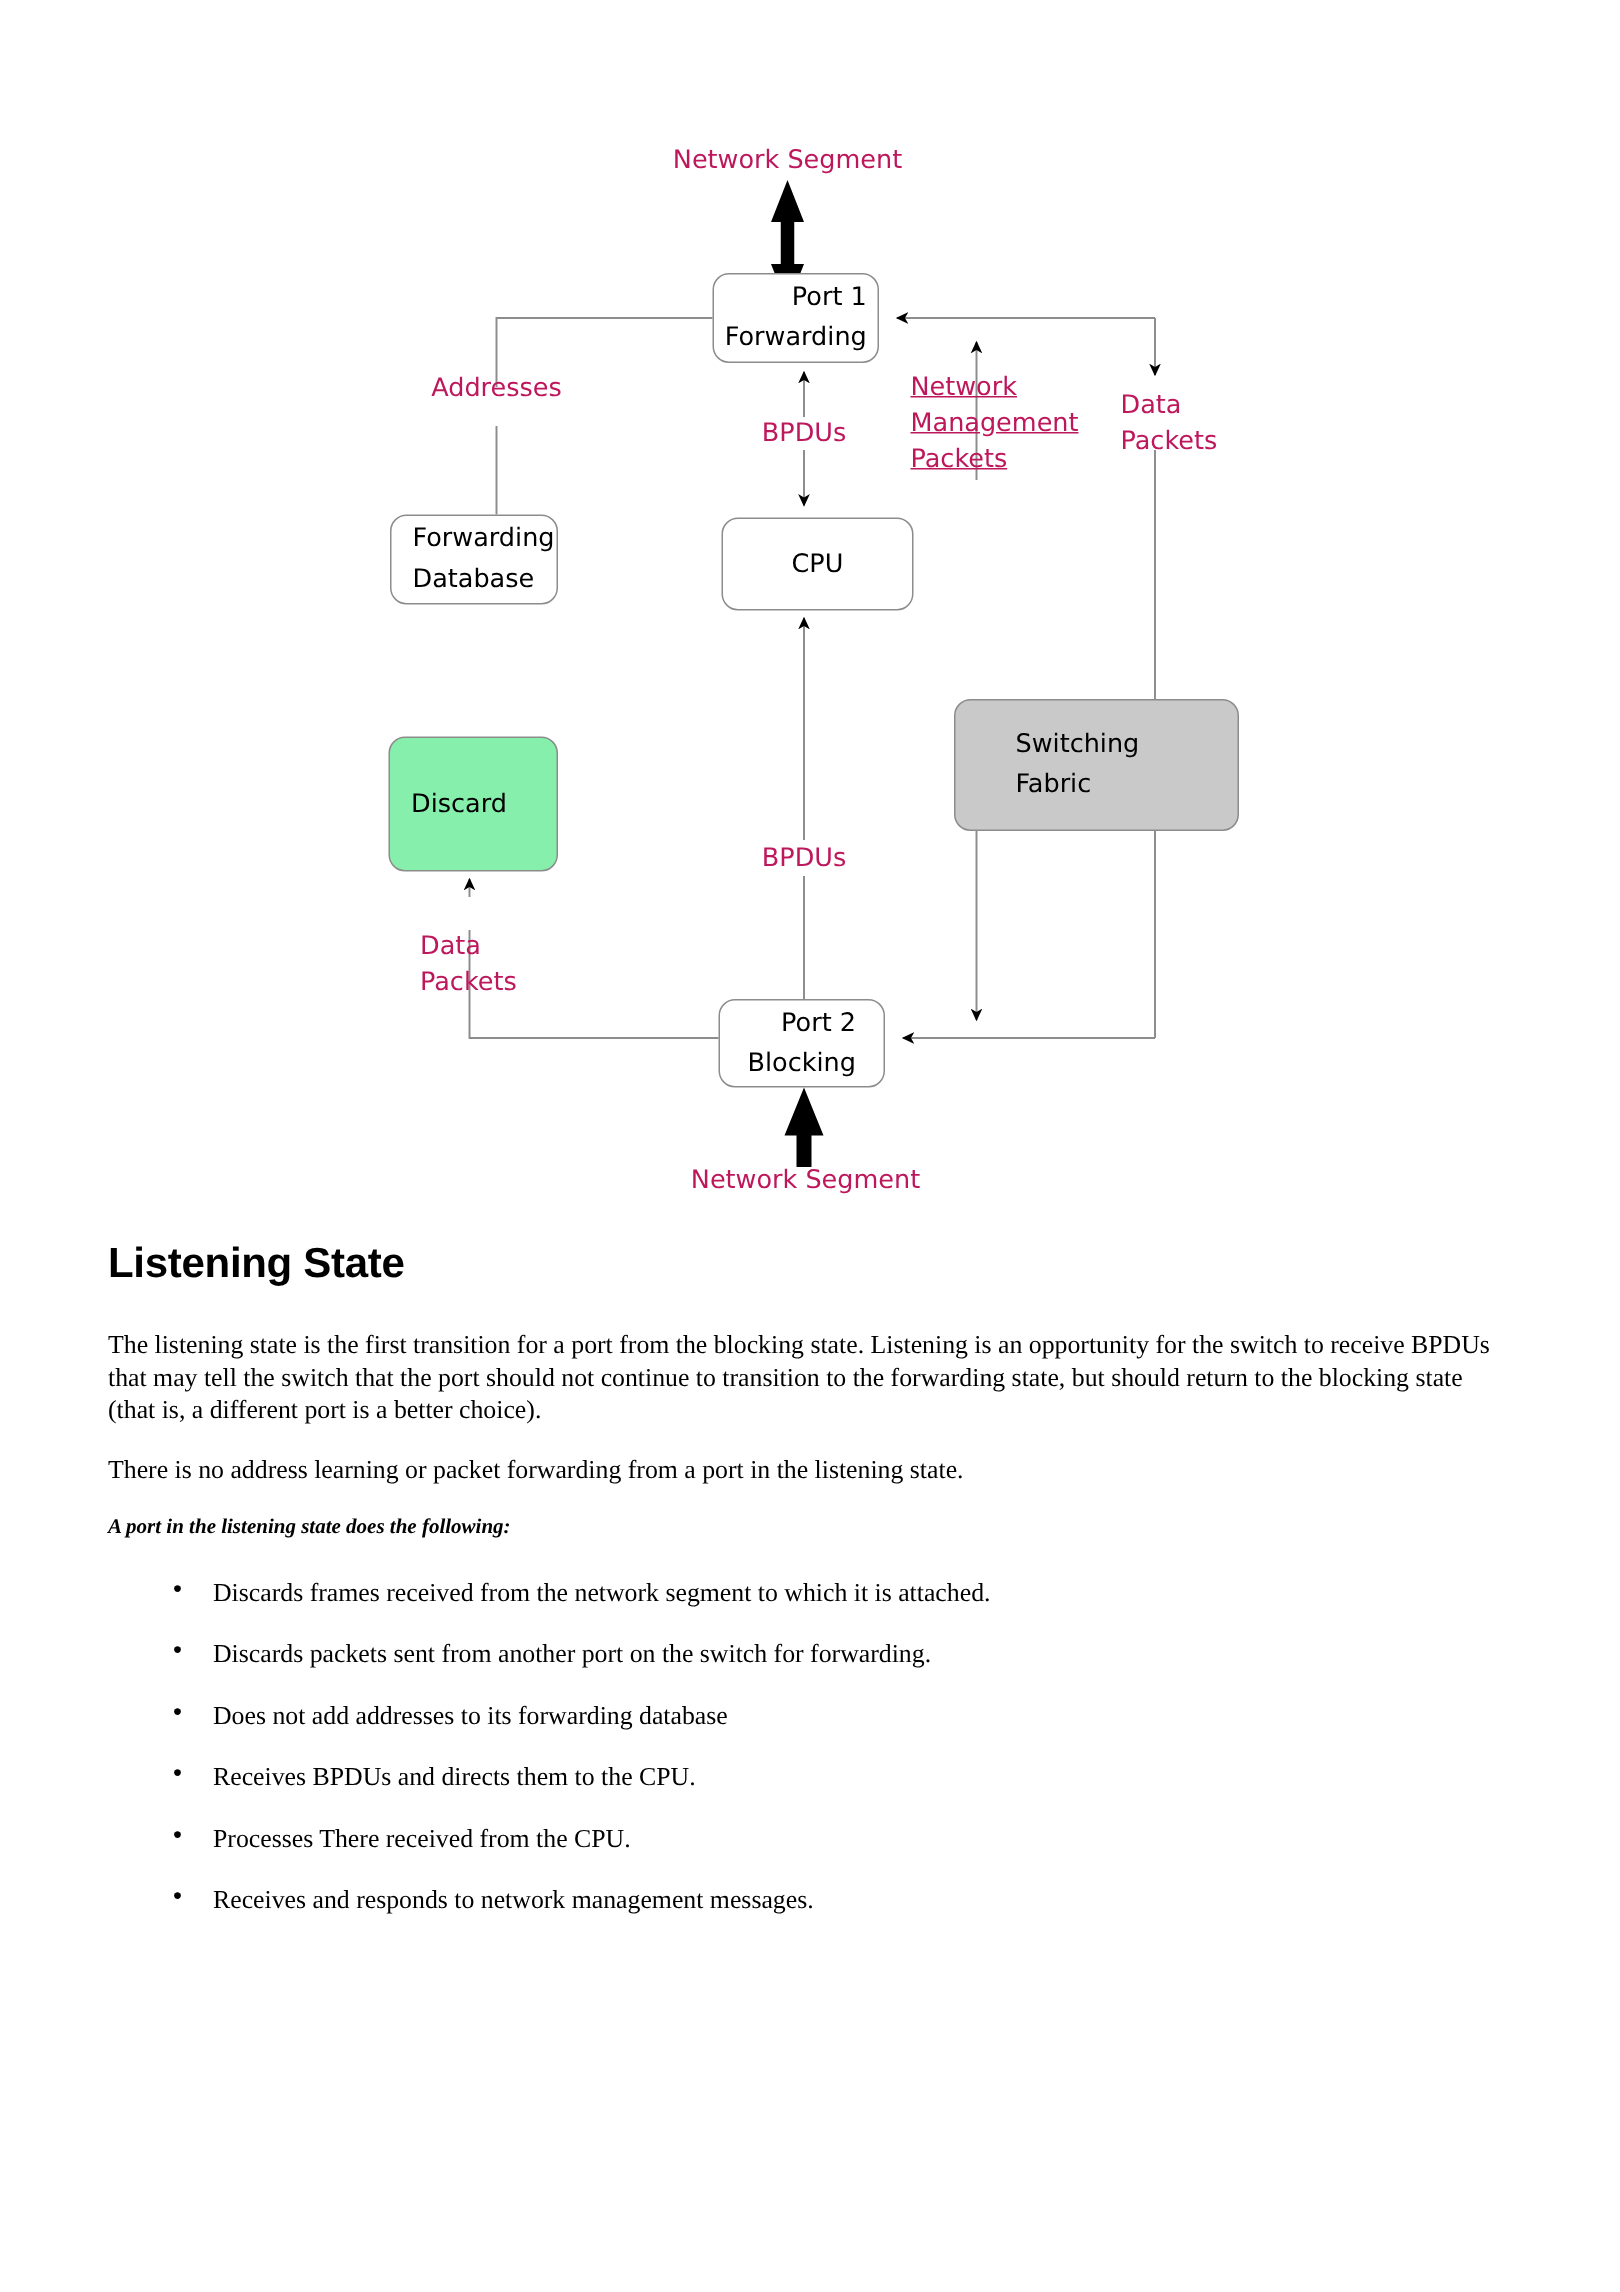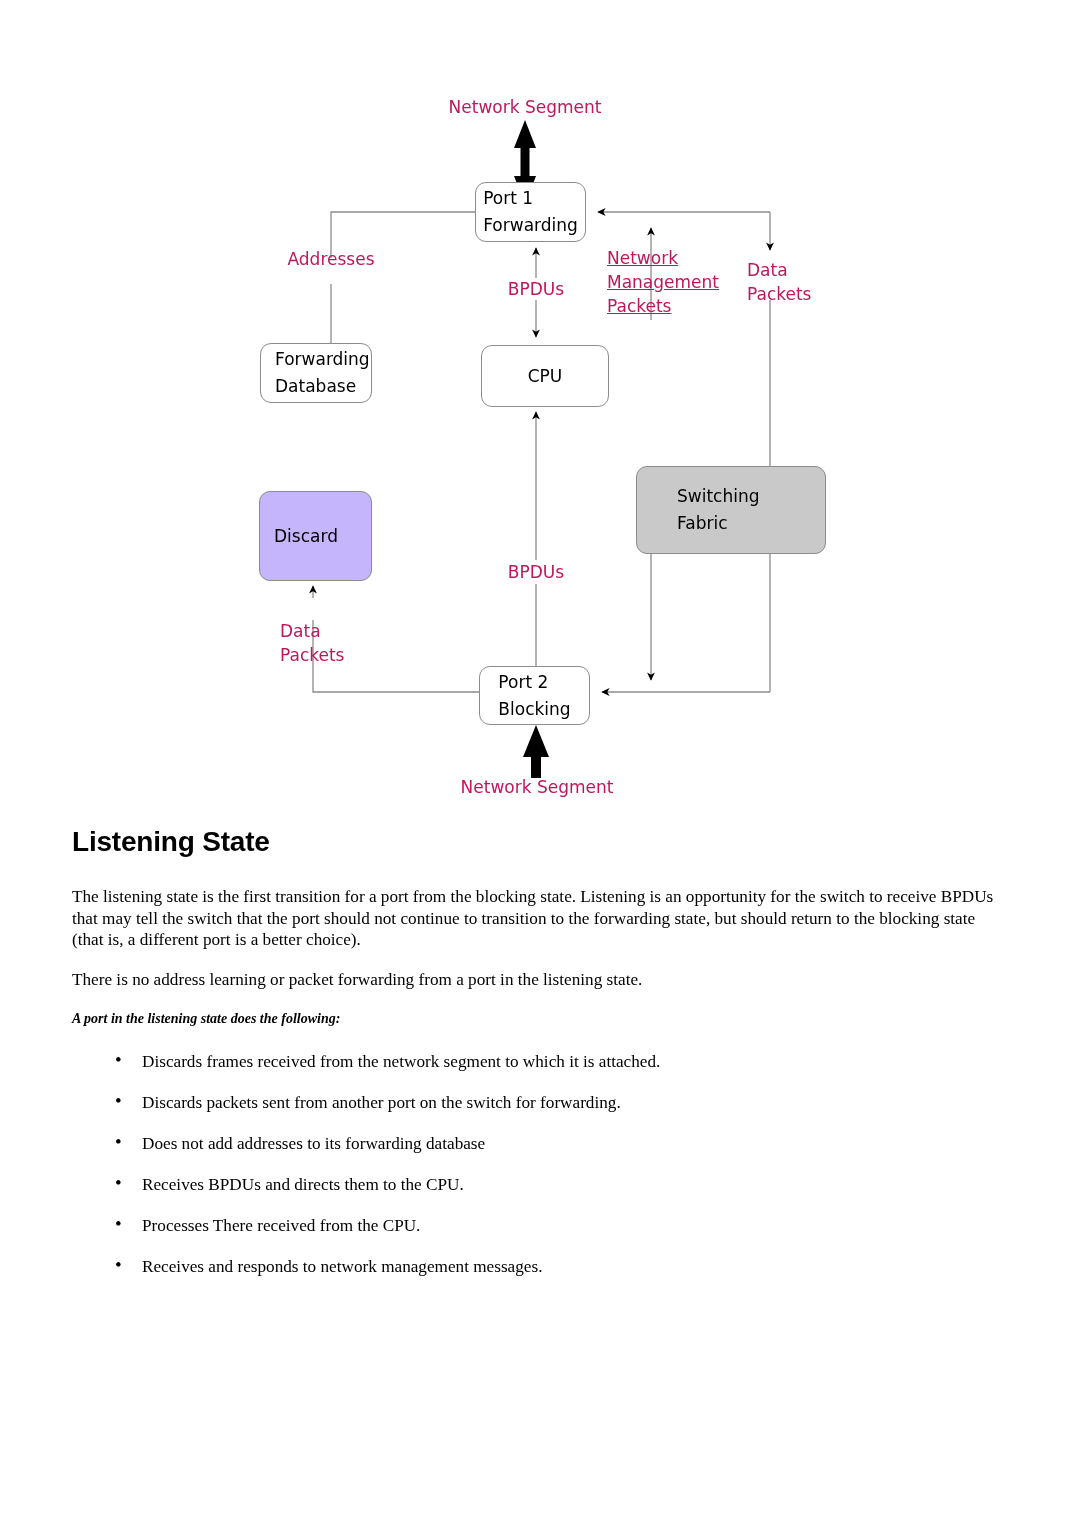--- a/index.html
+++ b/index.html
@@ -44,25 +44,25 @@
     position: absolute;
     box-sizing: border-box;
     border: 1px solid #8c8c8c;
     border-radius: 11px;
     display: flex;
     align-items: center;
     justify-content: center;
     font-family: "DejaVu Sans", "Liberation Sans", sans-serif;
     font-size: 17px;
     line-height: 27px;
-    text-align: left;
+    text-align: right;
     white-space: pre-line;
     background: #ffffff;
   }
-  .node.shaded-light { background: #c4b5fd; }
+  .node.shaded-light { background: #86efac; }
   .node.shaded-dark  { background: #c9c9c9; }
   .node.left-align   { justify-content: flex-start; padding-left: 14px; text-align: left; }
 
   
   #content {
     position: absolute;
     left: 72px;
     top: 826px;
     width: 930px;
   }

